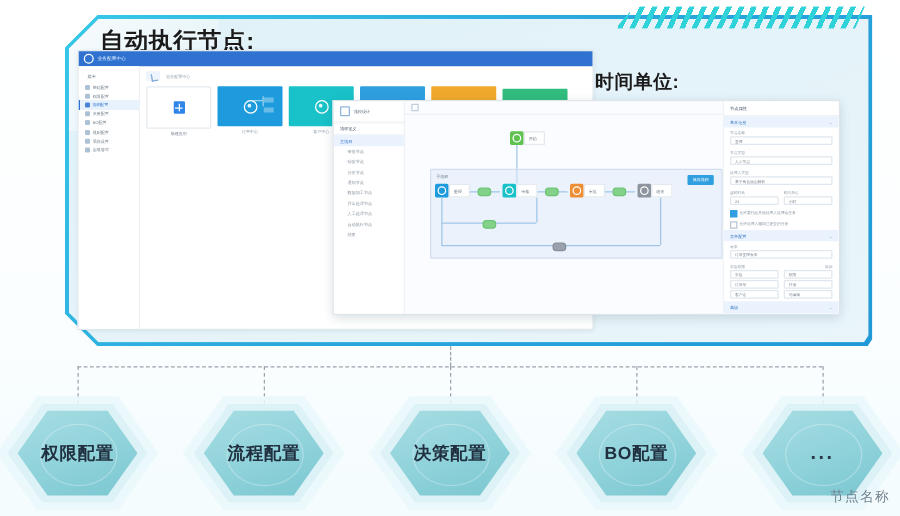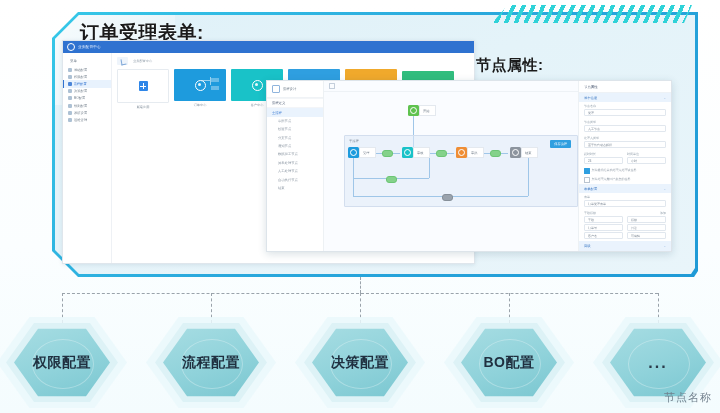--- a/index.html
+++ b/index.html
@@ -191,22 +191,22 @@
 
 <div class="stage">
 
   <div class="frame-wrap">
     <div class="frame-outer"></div>
     <div class="frame-inner"></div>
     <div class="frame-sheen"></div>
     <div class="stripes"></div>
   </div>
 
-  <div class="title-main">订单受理表单:</div>
-  <div class="title-sub">节点属性:</div>
+  <div class="title-main">自动执行节点:</div>
+  <div class="title-sub">时间单位:</div>
 
   <div class="app-win">
     <div class="app-titlebar">
       <span class="app-logo"></span>
       <span class="app-title-txt">业务配置中心</span>
     </div>
     <div class="app-body">
 
       <div class="app-side">
         <div class="side-head">菜单</div>

